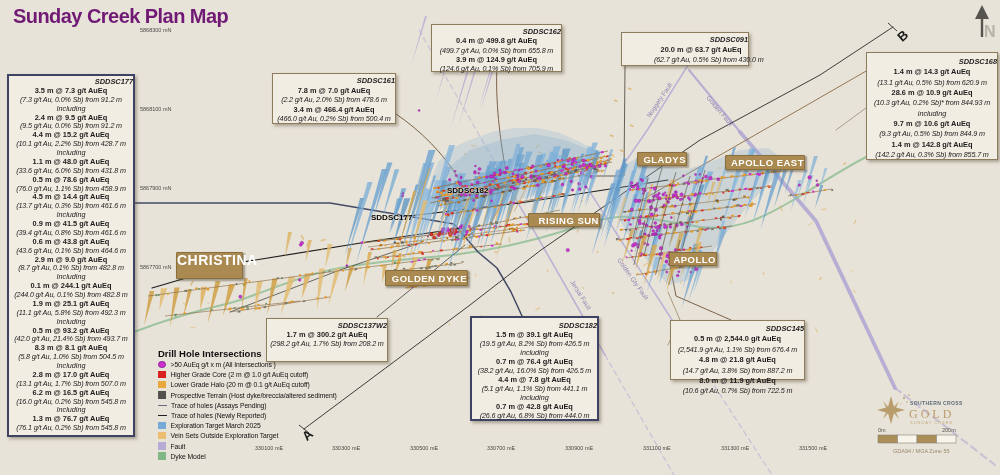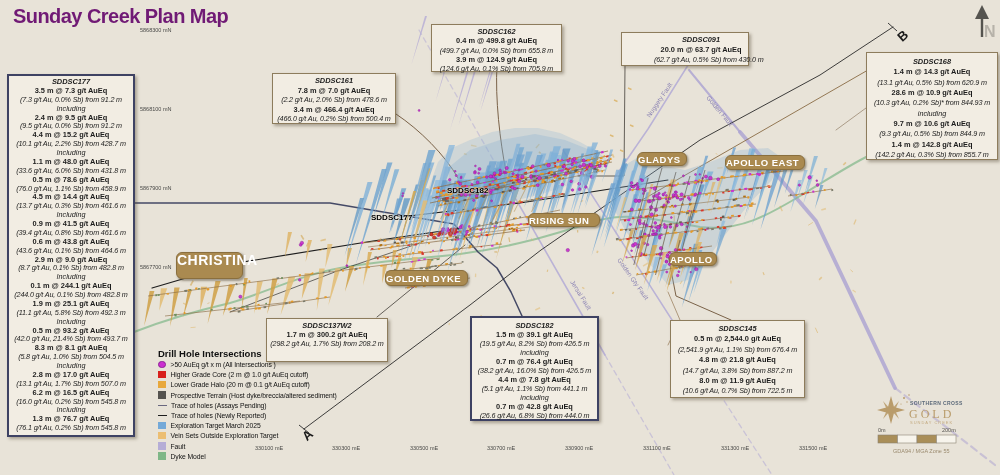--- a/index.html
+++ b/index.html
@@ -2,32 +2,32 @@
 <html><head><meta charset="utf-8">
 <style>
 * { margin:0; padding:0; box-sizing:border-box; }
 html,body { width:1000px; height:475px; overflow:hidden; }
 body { font-family:"Liberation Sans",sans-serif; background:#e8e3d8; position:relative; }
 #wrap { position:absolute; left:0; top:0; width:1000px; height:475px; }
 #map { position:absolute; left:0; top:0; }
 .title { position:absolute; left:13px; top:5px; font-size:20px; font-weight:bold; color:#701a75; letter-spacing:-0.55px; }
 .cb { position:absolute; background:#f2ede3; border:1.4px solid #8d7c5c; box-shadow:2px 2px 3px rgba(90,80,60,0.45); text-align:center; color:#1c1c1c; padding-top:2px; }
 .cb.navy { border:2.2px solid #3e4263; }
-.cb .t { font-style:italic; font-weight:bold; font-size:7.4px; }
+.cb .t { font-style:italic; font-weight:bold; font-size:7.4px;text-align:right; }
 .cb .b { font-weight:bold; font-size:7.4px; white-space:nowrap; }
 .cb .i { font-style:italic; font-size:7.2px; white-space:nowrap; letter-spacing:-0.15px; }
 .cb .n { font-style:italic; font-size:7.2px; }
 .cb div { line-height:9.05px; }
 #b177 div { line-height:8.88px; }
 #b168 div { line-height:10.35px; }
 #b145 div { line-height:10.4px; }
 #b091 div { line-height:10.2px;margin-left:32px; }
 #b161 div { line-height:9.6px; }
 #b162 div { line-height:9.3px; }
-.loc { position:absolute; background:#aa8a50; border:1px solid #8a6f3e; border-radius:6px; color:#fff; font-weight:bold; text-align:left; box-shadow:1.5px 1.5px 2px rgba(90,80,60,0.5); letter-spacing:0.5px; }
+.loc { position:absolute; background:#aa8a50; border:1px solid #8a6f3e; border-radius:1px; color:#fff; font-weight:bold; text-align:right; box-shadow:1.5px 1.5px 2px rgba(90,80,60,0.5); letter-spacing:0.5px; }
 .gl { position:absolute; font-size:5.5px; color:#4a4a48; white-space:nowrap; }
 .tkn { display:inline-block; }
 .hl { position:absolute; font-size:8px; font-weight:bold; color:#000; white-space:nowrap; text-shadow:0 0 2px #efe9df,0 0 2px #efe9df; }
 .leg { position:absolute; left:158px; top:348px; width:200px; }
 .leg .h { font-size:9.5px; font-weight:bold; color:#111; margin-bottom:1px; }
 .leg .r { font-size:6.8px; color:#111; height:10.2px; line-height:10.2px; white-space:nowrap; letter-spacing:-0.08px; }
 .leg .sw { display:inline-block; width:7.5px; height:7.5px; margin-right:5px; vertical-align:-1px; }
 .leg .ln { display:inline-block; width:9px; height:0; border-top:1.6px solid #555; margin-right:4px; vertical-align:2px; }
 </style></head>
 <body>
@@ -1528,21 +1528,21 @@
 <div class="i">(19.5 g/t Au, 8.2% Sb) from 426.5 m</div>
 <div class="n">including</div>
 <div class="b">0.7 m @ 76.4 g/t AuEq</div>
 <div class="i">(38.2 g/t Au, 16.0% Sb) from 426.5 m</div>
 <div class="b">4.4 m @ 7.8 g/t AuEq</div>
 <div class="i">(5.1 g/t Au, 1.1% Sb) from 441.1 m</div>
 <div class="n">including</div>
 <div class="b">0.7 m @ 42.8 g/t AuEq</div>
 <div class="i">(26.6 g/t Au, 6.8% Sb) from 444.0 m</div>
     </div>
-<div class="cb" style="left:670px;top:320px;width:135px;height:78px;padding-top:3px" id="b145">
+<div class="cb" style="left:670px;top:320px;width:135px;height:60px;padding-top:3px" id="b145">
       <div class="t">SDDSC145</div>
 <div class="b">0.5 m @ 2,544.0 g/t AuEq</div>
 <div class="i">(2,541.9 g/t Au, 1.1% Sb) from 676.4 m</div>
 <div class="b">4.8 m @ 21.8 g/t AuEq</div>
 <div class="i">(14.7 g/t Au, 3.8% Sb) from 887.2 m</div>
 <div class="b">8.0 m @ 11.9 g/t AuEq</div>
 <div class="i">(10.6 g/t Au, 0.7% Sb) from 722.5 m</div>
     </div>
 
 <div class="loc" style="left:176px;top:252px;width:67px;height:27px;font-size:14px;line-height:14px">CHRISTINA</div>

